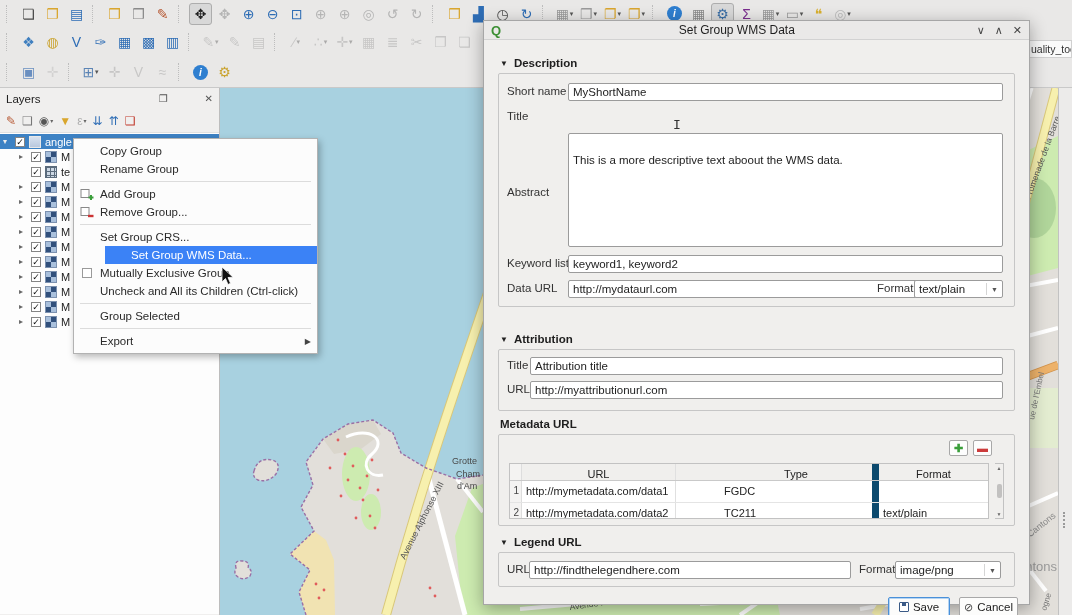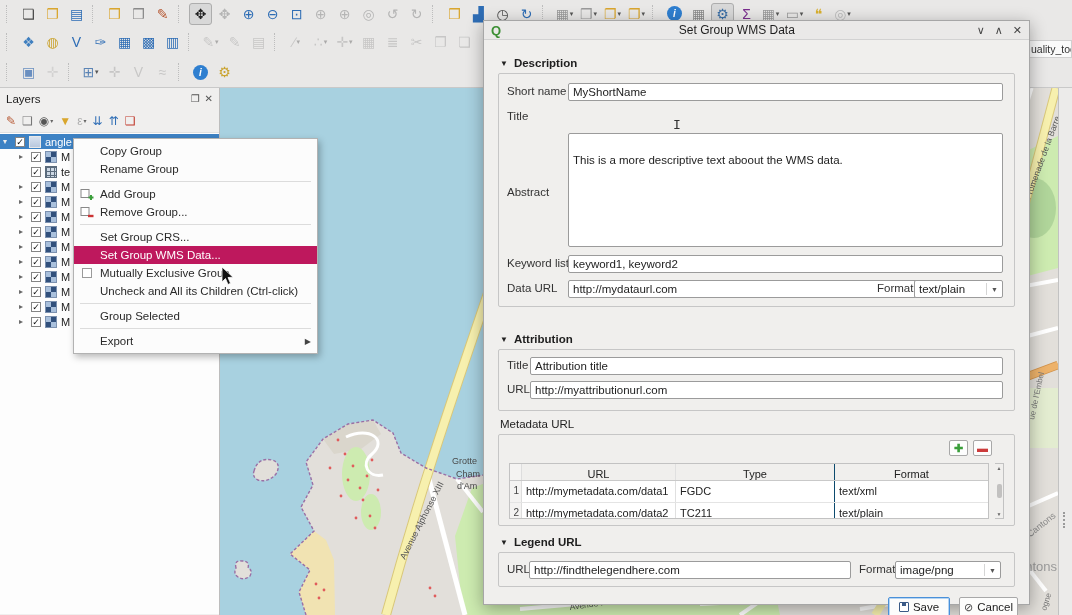--- a/index.html
+++ b/index.html
@@ -21,21 +21,21 @@
   
   .rp-tab { position:absolute; left:1028px; top:40px; width:44px; height:18px; background:#fafafa; border:1px solid #d0d0d0; font-size:10.5px; color:#333; overflow:hidden; white-space:nowrap; padding:2px 2px; z-index:6; }
   .right-strip { position:absolute; left:1058px; top:88px; width:14px; height:527px; background:#ecebea; border-left:1px solid #c2c2c2; z-index:5; }
   .right-strip .grip { position:absolute; left:4px; top:424px; width:4px; height:16px; border-left:2px dotted #9a9a9a; }
 
   
   .map-wrap { position:absolute; left:220px; top:88px; width:838px; height:527px; z-index:1; }
 
   
   .layers-panel { position:absolute; left:0; top:88px; width:220px; height:527px; background:#f0efee; border-right:1px solid #bdbdbd; z-index:10; }
-  .lp-title { height:21px; display:flex; align-items:center; padding:0 6px; font-size:11.5px; color:#222; }
+  .lp-title { height:21px; display:flex; align-items:center; padding:0 6px; font-size:11.5px; color:#222;gap:32px; }
   .lp-title .spacer { flex:1; }
   .lp-winbtn { font-size:10px; color:#555; margin-left:5px; cursor:default; }
   .lp-toolbar { height:23px; display:flex; align-items:center; gap:6px; padding:0 6px; }
   .lp-tool { font-size:12px; display:inline-flex; align-items:center; cursor:default; }
   .lp-tool .caret { font-size:6px; color:#666; margin-left:1px; }
   .lp-tree { background:#fdfdfd; height:482px; border-top:1px solid #e0e0e0; padding-top:1px; }
   .tree-row { height:15px; display:flex; align-items:center; gap:4px; font-size:11px; color:#222; padding-left:3px; }
   .tree-row.selected { background:#3d82c4; color:#fff; }
   .tree-row.child { padding-left:19px; }
   .t-arrow { width:8px; font-size:8px; color:#666; flex:none; }
@@ -43,50 +43,50 @@
   .cb { width:10px; height:10px; border:1px solid #848484; background:#fff; color:#111; font-size:9px; line-height:8px; text-align:center; flex:none; }
   .icon-raster { width:12px; height:12px; flex:none; background:conic-gradient(#31507c 0 25%, #a9c0dc 0 50%, #31507c 0 75%, #a9c0dc 0); border:1px solid #7d92b0; }
   .icon-table { width:12px; height:12px; flex:none; background-color:#cdd8e4; background-image:linear-gradient(#5b6b7c 1px, transparent 1px),linear-gradient(90deg,#5b6b7c 1px, transparent 1px); background-size:4px 4px; border:1px solid #5b6b7c; }
   .icon-group { width:12px; height:12px; flex:none; border:1px solid #e8e8e8; background:linear-gradient(#d7e1ef,#b9c8de); }
 
   
   .context-menu { position:absolute; left:73px; top:138px; width:245px; background:#fcfcfc; border:1px solid #b2b2b2; box-shadow:2px 3px 7px rgba(0,0,0,.28); padding:3px 0; z-index:50; }
   .cm-item { height:18px; display:flex; align-items:center; font-size:11.5px; color:#2a2a2a; padding-right:6px; }
   .cm-item .cm-icon { width:26px; display:flex; justify-content:center; flex:none; }
   .cm-item .cm-label { flex:1; white-space:nowrap; }
-  .cm-item.highlight { background:#be185d; color:#fff; }
+  .cm-item.highlight { background:#3b82f6; color:#fff;margin-left:31px; }
   .cm-sep { border-top:1px solid #dcdcdc; margin:3px 6px; }
   .cm-check { width:10px; height:10px; border:1px solid #9a9a9a; background:#fff; }
   .cm-sub { font-size:8px; color:#444; }
 
   
   .dialog { position:absolute; left:483px; top:20px; width:547px; height:585px; background:#f0efed; border:1px solid #a6a6a6; box-shadow:0 4px 16px rgba(0,0,0,.33); z-index:30; }
   .dlg-titlebar { height:19px; background:#eae9e8; border-bottom:1px solid #d2d2d2; display:flex; align-items:center; padding:0 7px; }
   .dlg-qlogo { color:#3c8f34; font-weight:bold; font-size:13px; width:16px; }
   .dlg-title { flex:1; text-align:center; font-size:12px; color:#1e1e1e; }
   .dlg-winbtn { font-size:11px; color:#444; margin-left:10px; cursor:default; }
   .dlg-body { position:relative; width:100%; height:564px; }
   .sec-header { position:absolute; left:16px; font-size:11.5px; font-weight:bold; color:#1e1e1e; display:flex; align-items:center; gap:6px; }
   .sec-header .tri { font-size:8px; color:#222; }
-  .plain-header { position:absolute; left:16px; font-size:11.5px; font-weight:normal; color:#1e1e1e; }
+  .plain-header { position:absolute; left:16px; font-size:11.5px; font-weight:bold; color:#1e1e1e; }
   .groupbox { position:absolute; left:14px; width:517px; border:1px solid #c6c6c6; border-radius:2px; }
   .f-label { position:absolute; font-size:11.5px; color:#333; }
   .f-input { position:absolute; height:18px; border:1px solid #9b9b9b; border-radius:2px; background:#fff; font-size:11.5px; color:#222; padding:0 4px; font-family:"Liberation Sans",sans-serif; }
   textarea.f-input { resize:none; padding:20px 4px; line-height:13px; overflow:hidden; }
   .f-select { position:absolute; height:18px; border:1px solid #9b9b9b; border-radius:2px; background:#fff; font-size:11.5px; color:#222; display:flex; align-items:center; padding:0 4px; }
   .f-select .sel-caret { margin-left:auto; font-size:7px; color:#555; border-left:1px solid #d5d5d5; padding-left:4px; height:12px; display:flex; align-items:center; }
   .mini-btn { position:absolute; width:19px; height:16px; border:1px solid #a8a8a8; border-radius:2px; background:#fdfdfd; display:flex; align-items:center; justify-content:center; font-size:11px; }
   .meta-table { position:absolute; left:10px; top:28px; width:480px; height:56px; border:1px solid #c2c2c2; background:#fff; overflow:hidden; font-size:11px; }
   .mt-row { display:flex; border-bottom:1px solid #e4e4e4; }
   .mt-head { background:#f0efed; border-bottom:1px solid #c9c9c9; }
   .mt-head .mt-cell { text-align:center; color:#222; }
   .mt-gutter { width:12px; flex:none; background:#f4f3f2; border-right:1px solid #ddd; font-size:10px; color:#444; text-align:right; padding:4px 2px 0 0; }
   .mt-cell { padding:4px 4px 0 4px; color:#222; overflow:hidden; white-space:nowrap; }
   .mt-c1 { width:154px; flex:none; border-right:1px solid #e0e0e0; }
-  .mt-c2 { width:159px; flex:none; border-right:1px solid #0c4a6e; }
+  .mt-c2 { width:159px; flex:none; border-right:7px solid #0c4a6e;margin-left:44px; }
   .mt-c3 { flex:1; }
   .mt-scroll { position:absolute; right:10px; top:28px; width:9px; height:56px; background:#f0efed; border:1px solid #c2c2c2; border-left:none; font-size:5px; color:#666; display:flex; flex-direction:column; align-items:center; justify-content:space-between; padding:1px 0; }
   .mt-thumb { width:5px; height:14px; background:#c2c1c0; border-radius:2px; }
   .dlg-btn { position:absolute; height:20px; border:1px solid #a8a8a8; border-radius:2px; background:#fcfcfb; font-size:11.5px; color:#222; display:flex; align-items:center; justify-content:center; gap:4px; }
   .dlg-btn.primary { border:1px solid #4a90d9; box-shadow:inset 0 0 0 1px #b5d4f2; }
   .floppy { width:10px; height:10px; border:1px solid #3a5a86; border-radius:1px; position:relative; background:#fff; }
   .floppy:before { content:""; position:absolute; left:2px; top:0; width:4px; height:3px; background:#3a5a86; }
   .cancel-glyph { font-size:11px; color:#444; }
 
   
@@ -614,21 +614,20 @@
             <div class="mt-row mt-head">
               <span class="mt-gutter"></span>
               <span class="mt-cell mt-c1">URL</span>
               <span class="mt-cell mt-c2">Type</span>
               <span class="mt-cell mt-c3">Format</span>
             </div>
             <div class="mt-row" style="height: 22px;">
               <span class="mt-gutter">1</span>
               <span class="mt-cell mt-c1">http://mymetadata.com/data1</span>
               <span class="mt-cell mt-c2">FGDC</span>
-              <span class="mt-cell mt-c3">text/xml</span>
             </div>
             <div class="mt-row" style="height: 22px;">
               <span class="mt-gutter">2</span>
               <span class="mt-cell mt-c1">http://mymetadata.com/data2</span>
               <span class="mt-cell mt-c2">TC211</span>
               <span class="mt-cell mt-c3">text/plain</span>
             </div>
           </div>
         <div class="mt-scroll">
           <span>▲</span>

